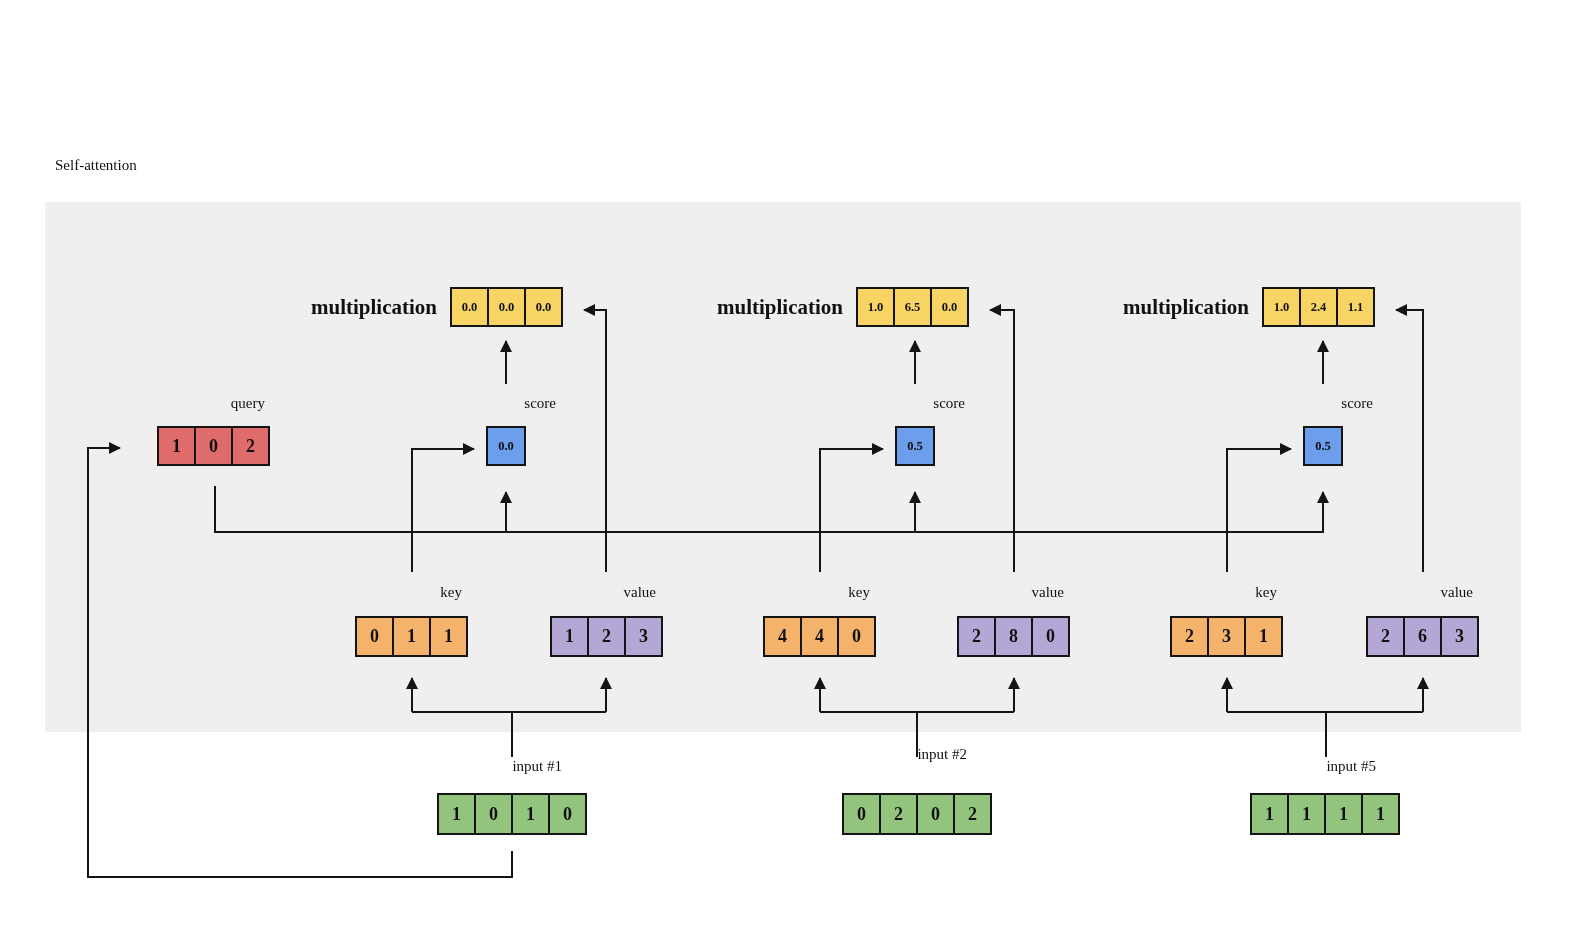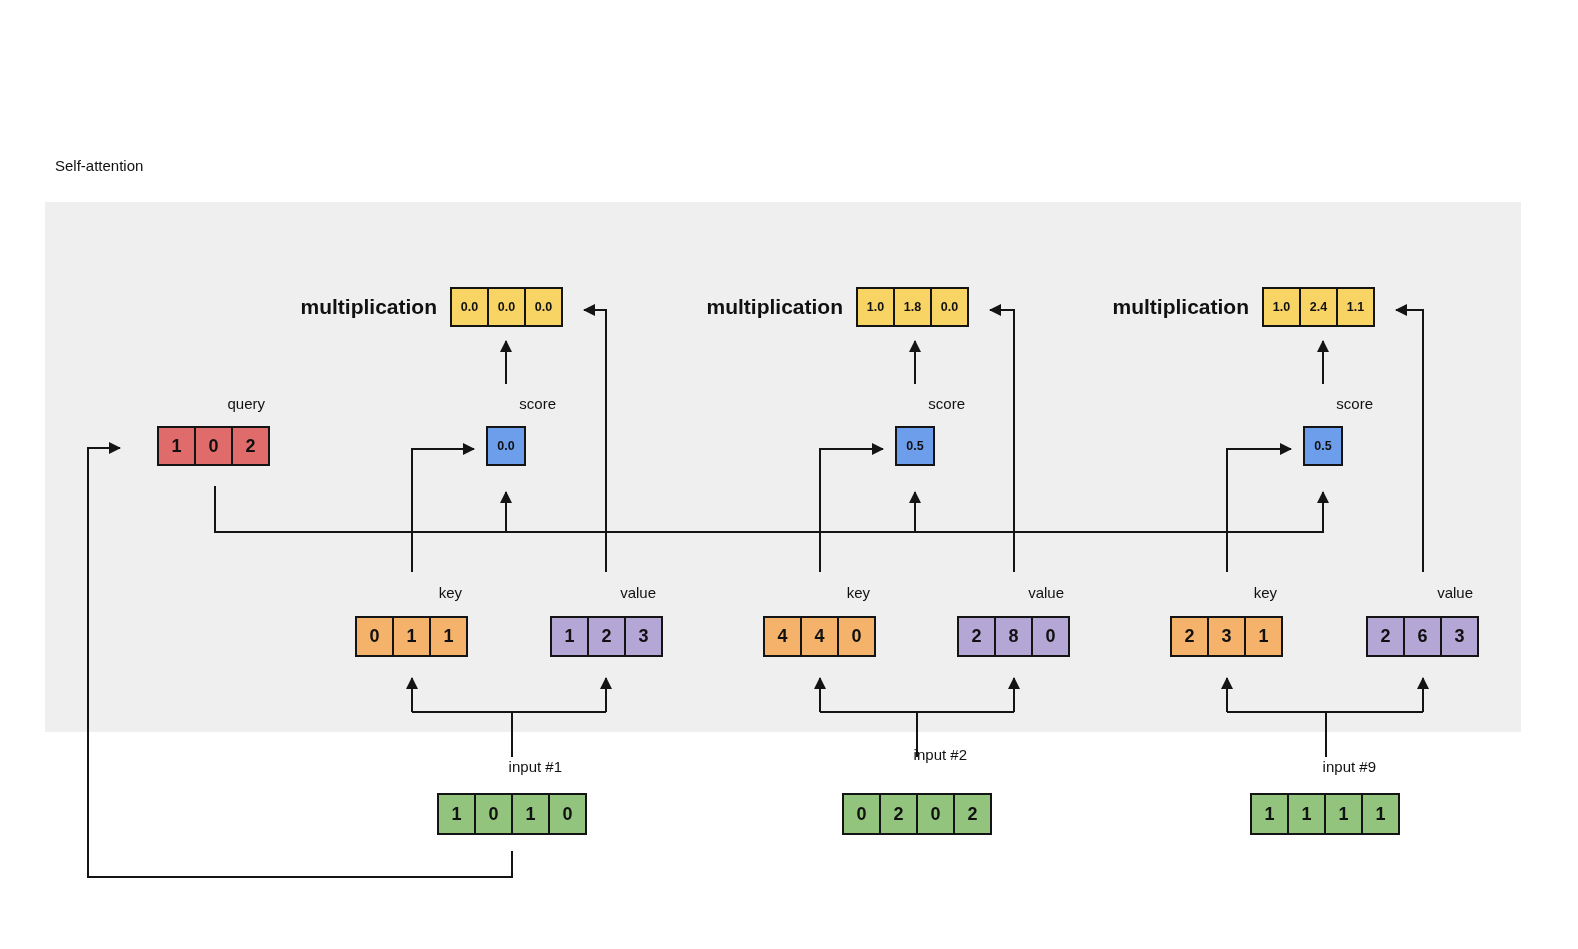--- a/index.html
+++ b/index.html
@@ -1,18 +1,18 @@
 <!DOCTYPE html>
 <html style="--c-panel: #efefef; --c-yellow: #f8d464; --c-blue: #6d9eeb; --c-red: #df6b6b; --c-orange: #f5b26b; --c-purple: #b4a7d6; --c-green: #93c47d; --c-line: #141414;"><head>
 <meta charset="utf-8">
 <style>
   html,body{margin:0;padding:0;background:#ffffff;}
   #stage{
     position:relative;width:1578px;height:949px;background:#ffffff;overflow:hidden;
-    font-family:Liberation Sans, sans-serif;color:#111;
+    font-family:Liberation Serif, serif;color:#111;
   }
   .panel{
     position:absolute;left:45px;top:202px;width:1476px;height:530px;
     background:var(--c-panel,#efefef);
   }
   .title{
     position:absolute;left:55px;top:157px;font-size:15px;color:#111;
   }
   .label{
     position:absolute;font-size:15px;color:#111;line-height:17px;text-align:right;
@@ -122,21 +122,21 @@
   <div class="row h42" style="left:437px;top:793px;">
     <div class="cell green">1</div>
     <div class="cell green">0</div>
     <div class="cell green">1</div>
     <div class="cell green">0</div>
   </div>
 
   <div class="label bold" style="left:656px;top:296px;width:187px;">multiplication</div>
   <div class="row h40" style="left:856px;top:287px;">
     <div class="cell yellow dec">1.0</div>
-    <div class="cell yellow dec">1.8</div>
+    <div class="cell yellow dec">6.5</div>
     <div class="cell yellow dec">0.0</div>
   </div>
   <div class="label" style="left:865px;top:395px;width:100px;">score</div>
   <div class="scorebox" style="left:895px;top:426px;">0.5</div>
   <div class="label" style="left:770px;top:584px;width:100px;">key</div>
   <div class="row h41" style="left:763px;top:616px;">
     <div class="cell orange">4</div>
     <div class="cell orange">4</div>
     <div class="cell orange">0</div>
   </div>
@@ -167,21 +167,21 @@
     <div class="cell orange">2</div>
     <div class="cell orange">3</div>
     <div class="cell orange">1</div>
   </div>
   <div class="label" style="left:1373px;top:584px;width:100px;">value</div>
   <div class="row h41" style="left:1366px;top:616px;">
     <div class="cell purple">2</div>
     <div class="cell purple">6</div>
     <div class="cell purple">3</div>
   </div>
-  <div class="label" style="left:1276px;top:758px;width:100px;">input #9</div>
+  <div class="label" style="left:1276px;top:758px;width:100px;">input #5</div>
   <div class="row h42" style="left:1250px;top:793px;">
     <div class="cell green">1</div>
     <div class="cell green">1</div>
     <div class="cell green">1</div>
     <div class="cell green">1</div>
   </div>
 
 </div>
 
 </body></html>

